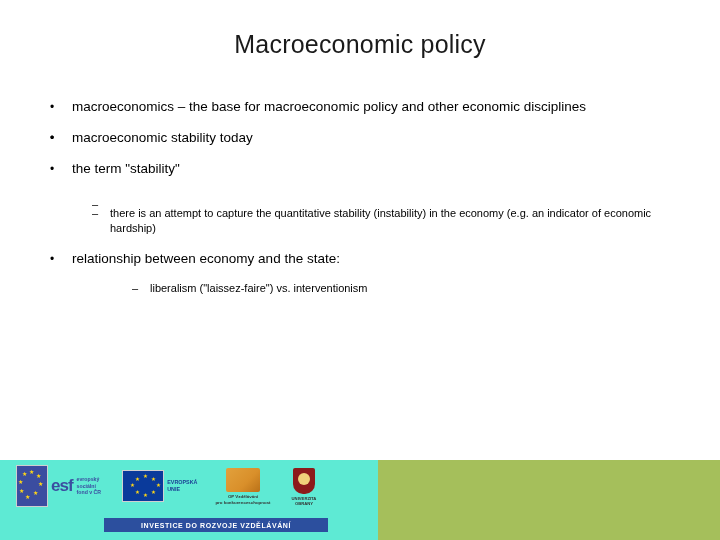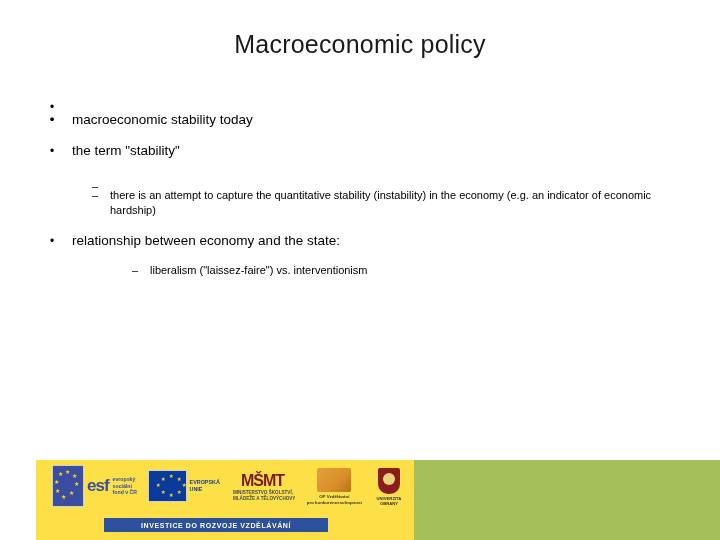--- a/index.html
+++ b/index.html
@@ -100,26 +100,25 @@
     width: 342px;
     height: 80px;
     background: #a5bf5b;
   }
   .footer-logos {
     position: absolute;
     left: 0;
     bottom: 0;
     width: 378px;
     height: 80px;
-    background: #fde047;
+    background: #5eead4;
     display: flex;
     align-items: flex-start;
     padding-top: 4px;
     box-sizing: border-box;
-    margin-left: 36px;
   }
   .logo {
     position: relative;
     box-sizing: border-box;
   }
   
   .logo-esf {
     width: 96px;
     height: 44px;
     margin-left: 16px;
@@ -284,20 +283,21 @@
 <body>
 
 <div class="slide">
 
   <div class="slide-title">Macroeconomic policy</div>
 
   <div class="body-area">
 
     <div class="bullet-l1">
       <span class="marker">•</span>
+      <span>macroeconomics – the base for macroeconomic policy and other economic disciplines</span>
     </div>
 
     <div class="bullet-l1">
       <span class="marker">•</span>
     </div>
 
     <div class="bullet-l1">
       <span class="marker">•</span>
       <span>macroeconomic stability today</span>
     </div>
@@ -361,25 +361,20 @@
           <span class="st" style="left:33px;top:12px;">★</span>
           <span class="st" style="left:28px;top:19px;">★</span>
           <span class="st" style="left:20px;top:22px;">★</span>
           <span class="st" style="left:12px;top:19px;">★</span>
           <span class="st" style="left:7px;top:12px;">★</span>
           <span class="st" style="left:12px;top:6px;">★</span>
         </div>
         <div class="eu-caption">EVROPSKÁ UNIE</div>
       </div>
 
-      <div class="logo logo-msmt">
-        <div class="msmt-mark">MŠMT</div>
-        <div class="msmt-caption" style="white-space:pre-line;">MINISTERSTVO ŠKOLSTVÍ,
-MLÁDEŽE A TĚLOVÝCHOVY</div>
-      </div>
 
       <div class="logo logo-opvk">
         <div class="opvk-mark"></div>
         <div class="opvk-caption" style="white-space:pre-line;">OP Vzdělávání
 pro konkurenceschopnost</div>
       </div>
 
       <div class="logo logo-uni">
         <div class="uni-crest"></div>
         <div class="uni-caption" style="white-space:pre-line;">UNIVERZITA

